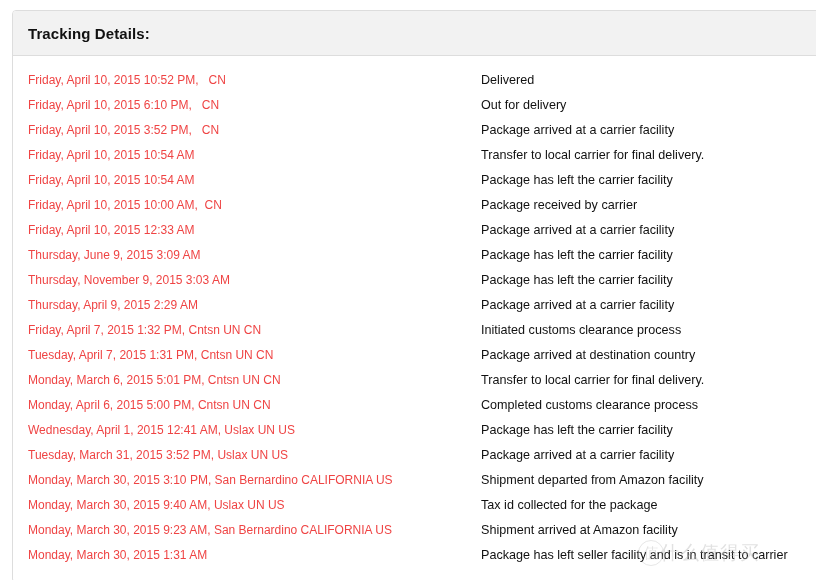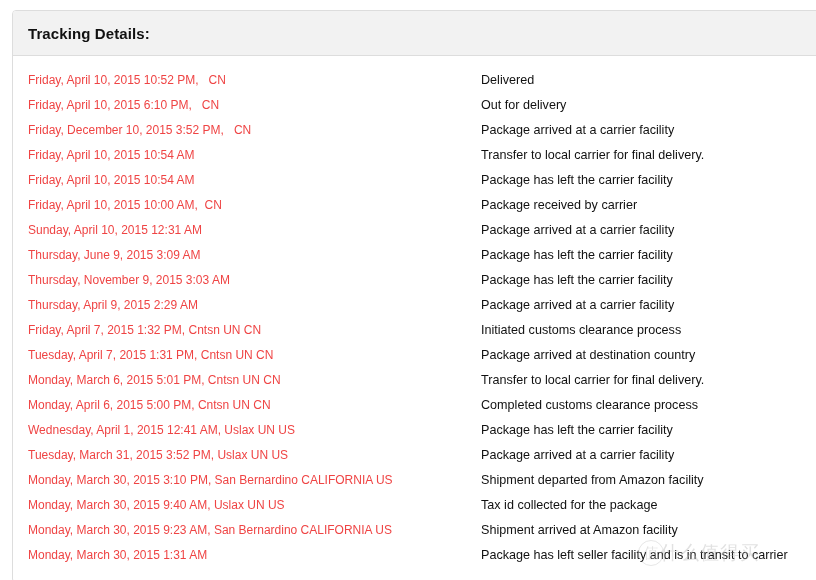--- a/index.html
+++ b/index.html
@@ -116,37 +116,37 @@
   <div class="panel-body">
       <div class="event-row">
         <div class="event-date">Friday, April 10, 2015 10:52 PM,   CN</div>
         <div class="event-status">Delivered</div>
       </div>
       <div class="event-row">
         <div class="event-date">Friday, April 10, 2015 6:10 PM,   CN</div>
         <div class="event-status">Out for delivery</div>
       </div>
       <div class="event-row">
-        <div class="event-date">Friday, December 10, 2015 3:52 PM,   CN</div>
+        <div class="event-date">Friday, April 10, 2015 3:52 PM,   CN</div>
         <div class="event-status">Package arrived at a carrier facility</div>
       </div>
       <div class="event-row">
         <div class="event-date">Friday, April 10, 2015 10:54 AM</div>
         <div class="event-status">Transfer to local carrier for final delivery.</div>
       </div>
       <div class="event-row">
         <div class="event-date">Friday, April 10, 2015 10:54 AM</div>
         <div class="event-status">Package has left the carrier facility</div>
       </div>
       <div class="event-row">
         <div class="event-date">Friday, April 10, 2015 10:00 AM,  CN</div>
         <div class="event-status">Package received by carrier</div>
       </div>
       <div class="event-row">
-        <div class="event-date">Sunday, April 10, 2015 12:31 AM</div>
+        <div class="event-date">Friday, April 10, 2015 12:33 AM</div>
         <div class="event-status">Package arrived at a carrier facility</div>
       </div>
       <div class="event-row">
         <div class="event-date">Thursday, June 9, 2015 3:09 AM</div>
         <div class="event-status">Package has left the carrier facility</div>
       </div>
       <div class="event-row">
         <div class="event-date">Thursday, November 9, 2015 3:03 AM</div>
         <div class="event-status">Package has left the carrier facility</div>
       </div>

